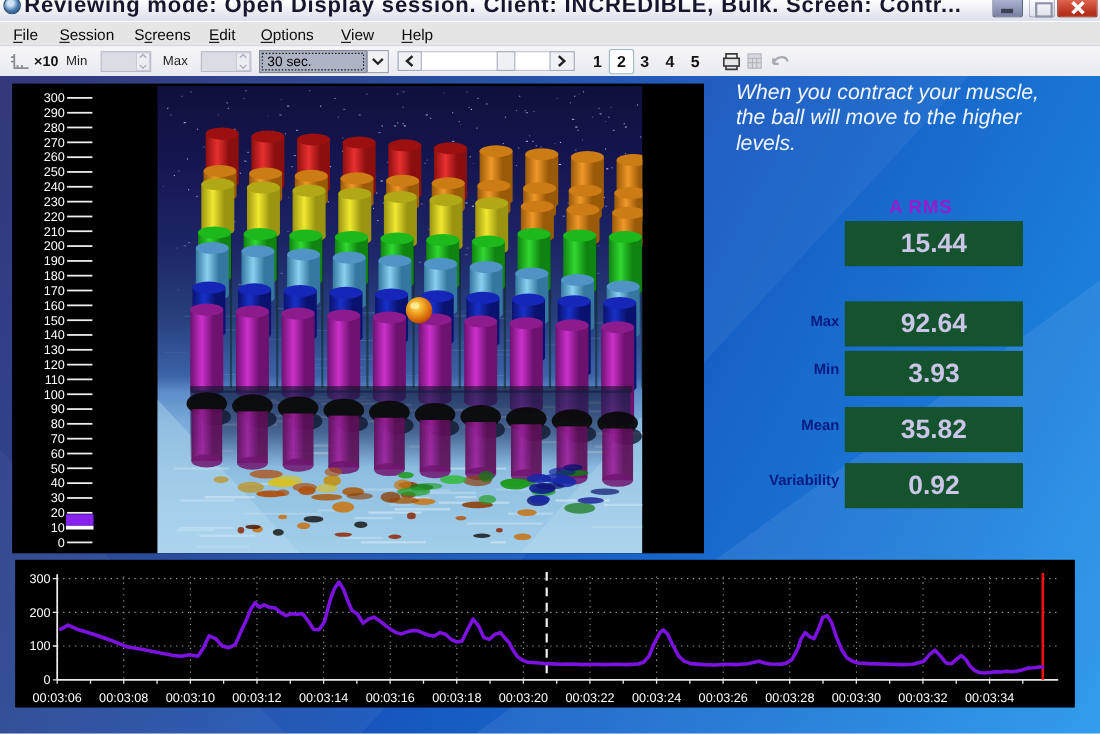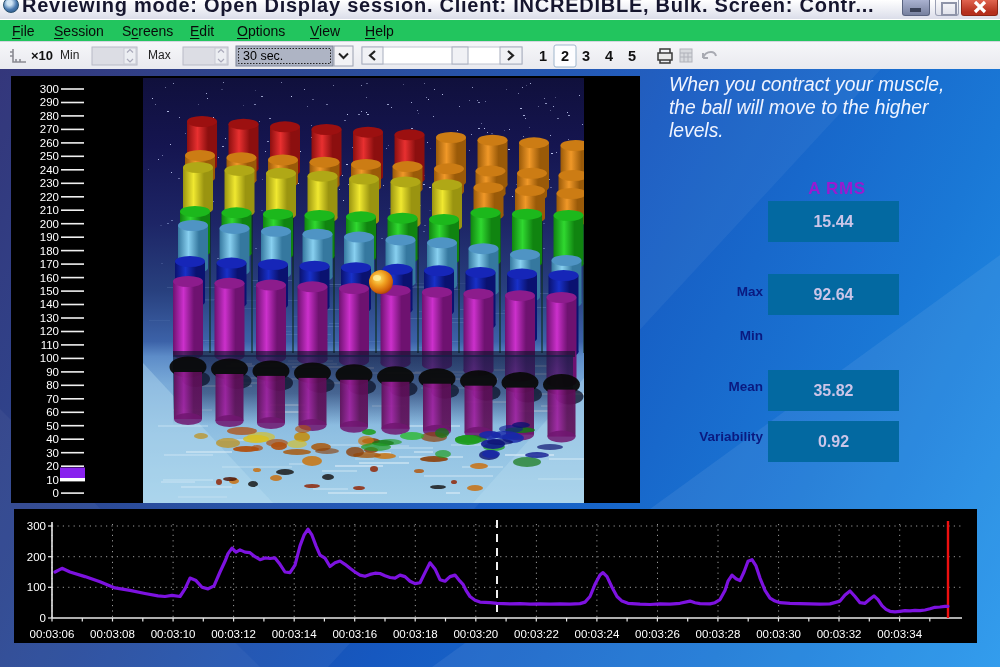--- a/index.html
+++ b/index.html
@@ -7,34 +7,34 @@
   background:linear-gradient(#ffffff, #e2e4ee 55%, #c9ccdd 100%); overflow:hidden; border-bottom:1px solid #9aa0b4; }
 #titletext { position:absolute; left:22px; top:-6px; font-size:20px; font-weight:bold; color:#16162e; letter-spacing:0.75px; white-space:nowrap; }
 .tbtn { position:absolute; top:0; height:16px; border-radius:0 0 3px 3px; }
 #btnmin { left:902px; width:28px; background:linear-gradient(#aab2d0,#77819f); border:1px solid #5a6480; border-top:none; }
 #btnmin:after { content:""; position:absolute; left:7px; top:8px; width:11px; height:4px; background:#3a4258; }
 #btnmax { left:935px; width:24px; background:linear-gradient(#fafafc,#dfe1ea); border:1px solid #9aa0b4; border-top:none; }
 #btnmax:after { content:""; position:absolute; left:5px; top:2px; width:12px; height:10px; border:2px solid #8e94a8; }
 #btnclose { left:961px; width:37px; background:linear-gradient(#e06450,#b52f1d 80%); border:1px solid #8c2414; border-top:none; color:#fff; }
 #appicon { position:absolute; left:3px; top:-3px; width:16px; height:16px; border-radius:50%;
   background:radial-gradient(circle at 40% 35%, #cfe4f4 20%, #4a7ab0 55%, #1c4878 100%); border:1px solid #28506e;}
-#menubar { position:absolute; left:0; top:19px; width:1000px; height:22px; background:#22c55e; border-top:1px solid #ffffff; }
+#menubar { position:absolute; left:0; top:19px; width:1000px; height:22px; background:#e5e5e5; border-top:1px solid #ffffff; }
 #menubar span { position:absolute; top:3px; font-size:14px; color:#0a0a0a; }
 #menubar u { text-decoration:underline; text-underline-offset:2px; }
 #toolbar { position:absolute; left:0; top:41px; width:1000px; height:28px;
   background:linear-gradient(#f6f6f9,#e9eaef); border-top:1px solid #d4d6e0; }
 #client { position:absolute; left:0; top:69px; width:1000px; height:598px;
   background:linear-gradient(118deg, #2a2d74 0%, #223e8c 22%, #1658c0 52%, #1a78d6 78%, #2496ec 100%); }
 
 #dpanel { position:absolute; left:11px; top:76px; width:629px; height:427px; background:#000; }
 #chartpanel { position:absolute; left:14px; top:509px; width:963px; height:134px; background:#000; }
 #wtext { position:absolute; left:669px; top:74px; width:336px; font-size:19.3px; font-style:italic; color:#f0f4ff; line-height:22.8px; }
 #arms { position:absolute; left:768px; top:179px; width:138px; text-align:center; font-size:17px; font-weight:bold; color:#9a1ad0; letter-spacing:0.7px;}
-.sbox { position:absolute; left:768px; width:131px; height:41px; background:#0369a1;
-  color:#cbc5e8; font-size:16px; font-weight:bold; text-align:center; line-height:41px; }
+.sbox { position:absolute; left:768px; width:162px; height:41px; background:#14532d;
+  color:#cbc5e8; font-size:24px; font-weight:bold; text-align:center; line-height:41px; }
 .slab { position:absolute; width:120px; right:237px; text-align:right; font-size:13.5px; font-weight:bold; color:#0a1a80; }
 </style></head>
 <body>
 <div id="page">
 <div id="client">
       <svg width="1000" height="598" viewBox="0 0 1000 598" style="position:absolute;left:0;top:0">
 <polygon points="0,0 881,0 328,598 0,598" fill="#ffffff" opacity="0.05"></polygon>
 <polygon points="1000,186 690,411 432,598 1000,598" fill="#ffffff" opacity="0.07"></polygon>
 <polygon points="0,340 260,598 0,598" fill="#ffffff" opacity="0.04"></polygon>
 </svg>
@@ -952,20 +952,21 @@
       <ellipse cx="76" cy="404" rx="3" ry="3" fill="#902808" opacity="0.85"></ellipse>
       <ellipse cx="169" cy="408" rx="8" ry="2" fill="#902808" opacity="0.85"></ellipse>
       <ellipse cx="276" cy="393" rx="5" ry="2" fill="#b05810" opacity="0.85"></ellipse>
       <circle cx="238" cy="204" r="12" fill="url(#ball)"></circle>
       <ellipse cx="234" cy="200" rx="4" ry="3" fill="#fff0a0" opacity="0.8"></ellipse>
     </svg>
 <div id="wtext">When you contract your muscle,<br>the ball will move to the higher<br>levels.</div>
 <div id="arms">A RMS</div>
 <div class="sbox" style="top:201px">15.44</div>
 <div class="sbox" style="top:274px">92.64</div>
+<div class="sbox" style="top:319px">3.93</div>
 <div class="sbox" style="top:370px">35.82</div>
 <div class="sbox" style="top:421px">0.92</div>
 <div class="slab" style="top:284px">Max</div>
 <div class="slab" style="top:328px">Min</div>
 <div class="slab" style="top:379px">Mean</div>
 <div class="slab" style="top:429px">Variability</div>
 <div id="chartpanel"></div>
 <svg width="963" height="134" viewBox="0 0 963 134" style="position:absolute;left:14px;top:509px;background:#000">
       <line x1="38.0" y1="78.3" x2="948" y2="78.3" stroke="#9a9a9a" stroke-width="1" stroke-dasharray="1.2 4.2"></line>
       <line x1="38.0" y1="47.7" x2="948" y2="47.7" stroke="#9a9a9a" stroke-width="1" stroke-dasharray="1.2 4.2"></line>

